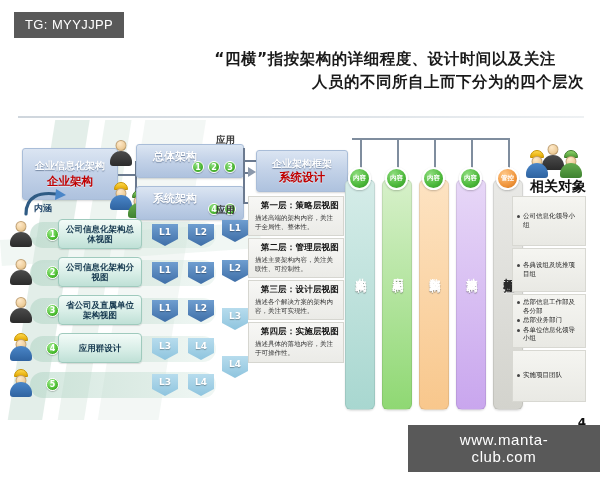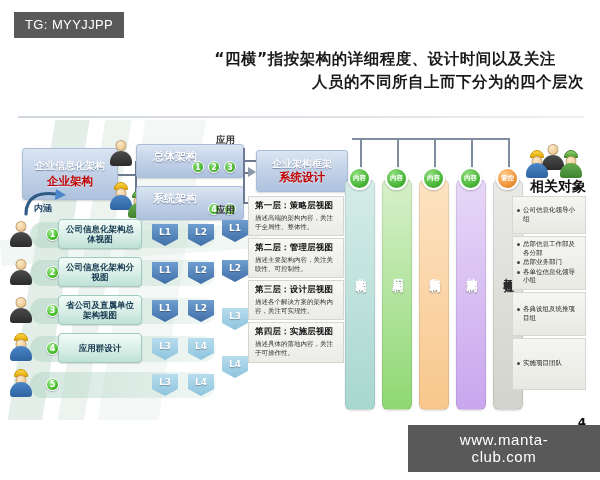--- a/index.html
+++ b/index.html
@@ -197,21 +197,21 @@
   .lbadge.light { background: linear-gradient(to bottom,#b7dced,#8ec4de); }
 
   
   .layers { position:absolute; left: 248px; top: 76px; width: 96px; }
   .layer-card {
     position:relative; width: 96px; margin-bottom: 2px;
     background: linear-gradient(to bottom,#f7f7f5,#ebebe7);
     border: 1px solid #d6d6d0;
     padding: 3px 4px 4px 6px;
   }
-  .layer-title { font-size: 8.5px; font-weight:bold; color:#111; letter-spacing:.2px; }
+  .layer-title { font-size: 8.5px; font-weight:bold; color:#111; letter-spacing:.2px;text-align:right; }
   .layer-desc { font-size: 6.5px; color:#333; line-height: 1.32; margin-top: 2px; }
 
   
   .cols { position:absolute; left: 345px; top: 48px; }
   .col {
     position:absolute; top: 12px; width: 30px; height: 230px;
     border-radius: 5px 5px 6px 6px;
     box-shadow: 0 1px 2px rgba(0,0,0,.12);
     border: 1px solid rgba(0,0,0,.08);
   }
@@ -498,37 +498,37 @@
       <div class="body"></div>
   </div>
   <div class="person p-green" style="left:558px; top:32px;">
     <div class="helmet green"></div>
       <div class="head" style="top:4px;"></div>
       <div class="body"></div>
   </div>
 
   <div class="rel-head">相关对象</div>
   <div class="rel-col" id="related-col">
-      <div class="rel-card" style="height: 38px;">
+      <div class="rel-card" style="height: 50px;">
         <ul class="rel-list">
           <li>公司信息化领导小组</li>
+        </ul>
+      </div>
+      <div class="rel-card" style="height: 44px;">
+        <ul class="rel-list">
+          <li>各典设组及统推项目组</li>
         </ul>
       </div>
       <div class="rel-card" style="height: 54px;">
         <ul class="rel-list">
           <li>总部信息工作部及各分部</li>
           <li>总部业务部门</li>
           <li>各单位信息化领导小组</li>
         </ul>
       </div>
-      <div class="rel-card" style="height: 44px;">
-        <ul class="rel-list">
-          <li>各典设组及统推项目组</li>
-        </ul>
-      </div>
       <div class="rel-card" style="height: 52px;">
         <ul class="rel-list">
           <li>实施项目团队</li>
         </ul>
       </div>
     </div>
 
 </div>
 
 <div class="page-num">4</div>

